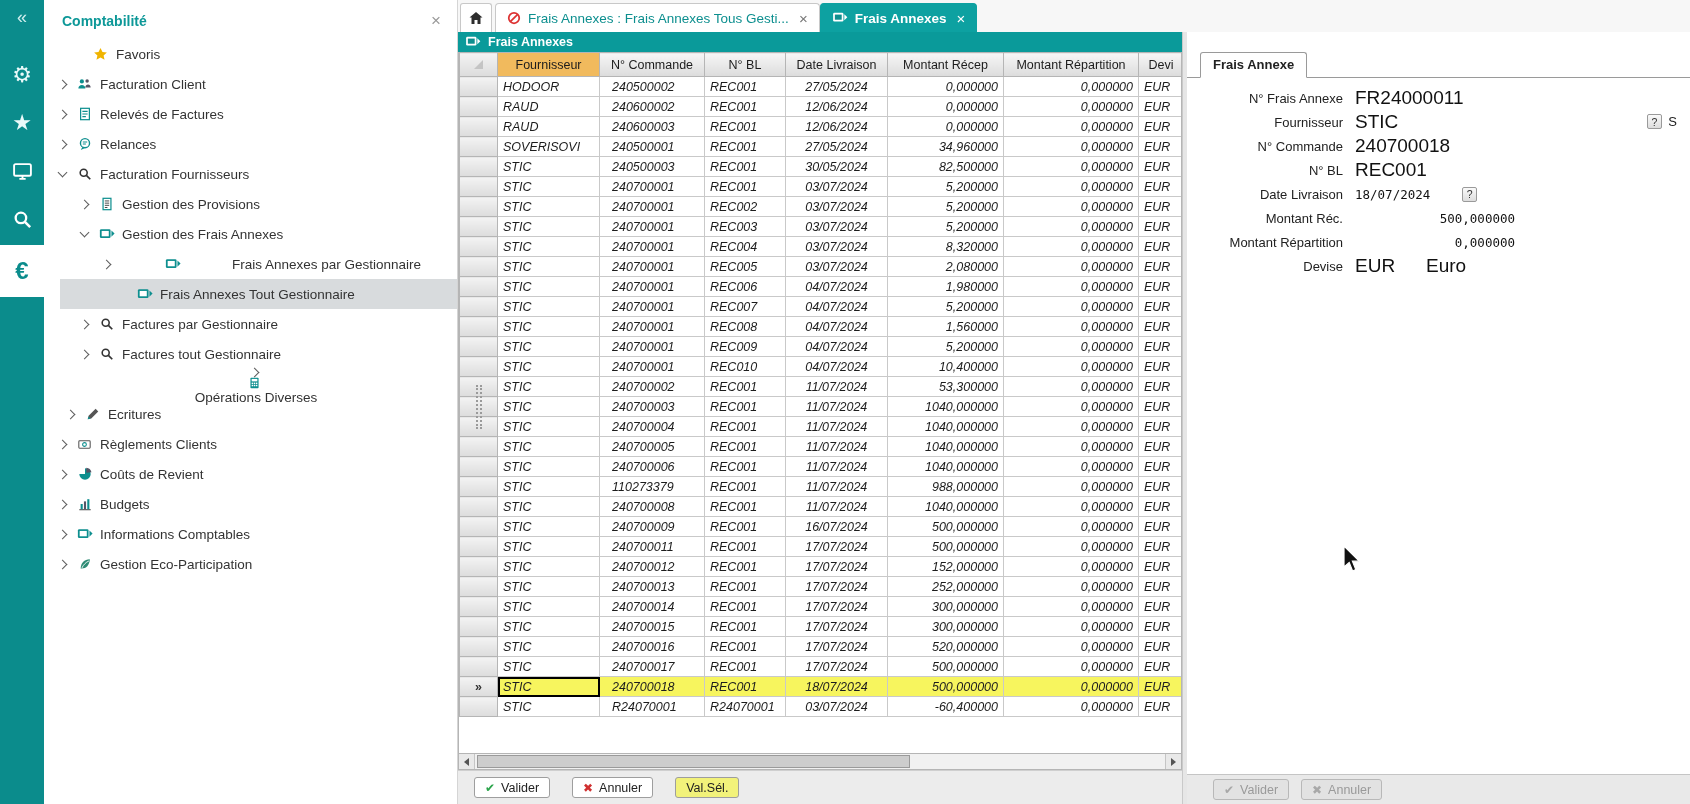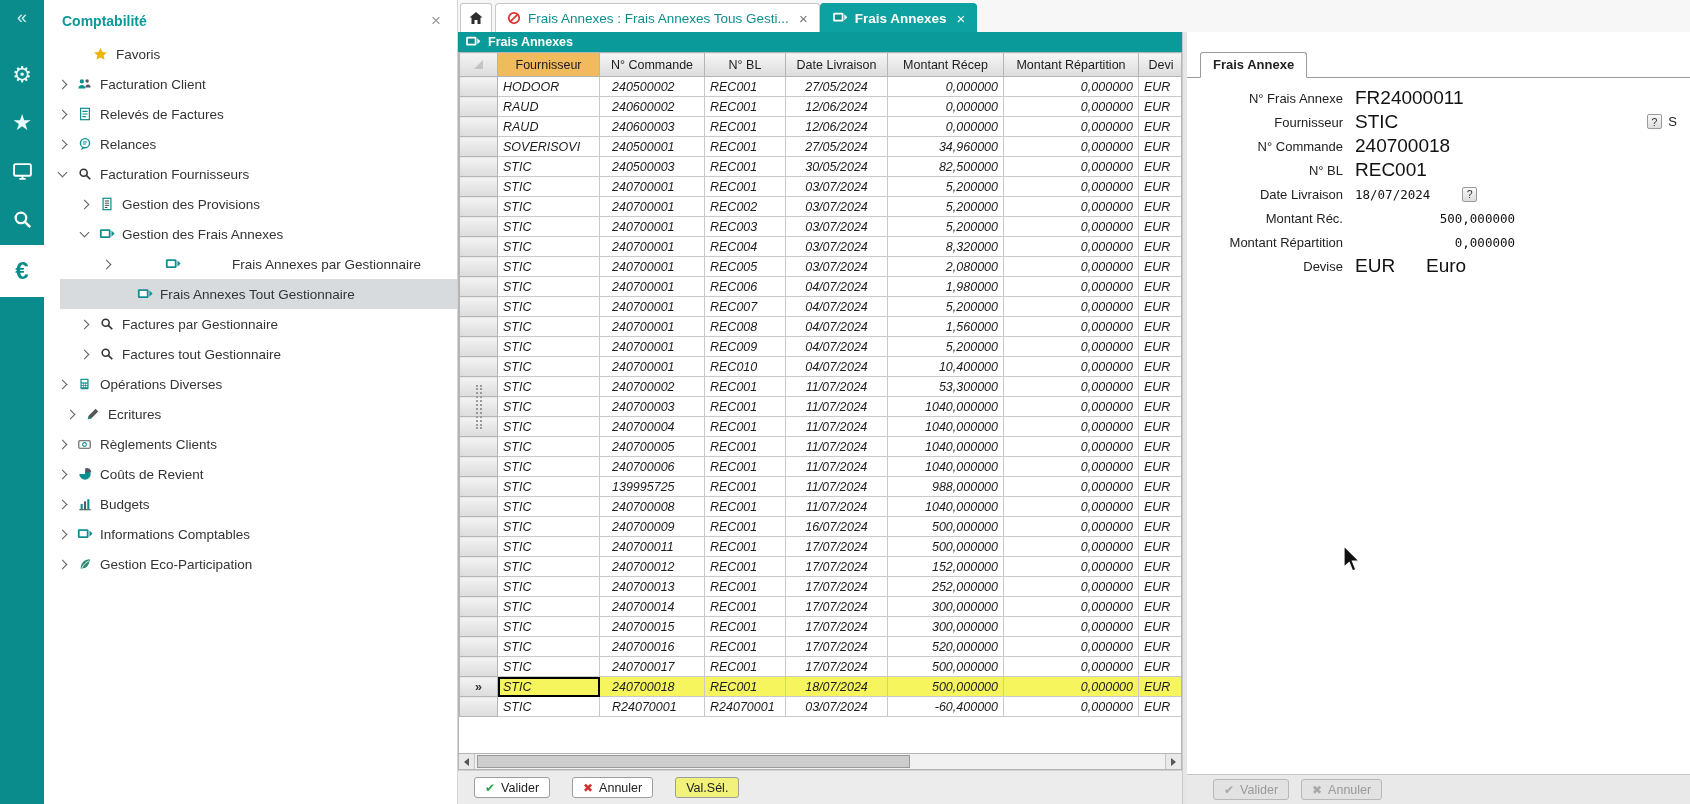--- a/index.html
+++ b/index.html
@@ -260,21 +260,21 @@
             <span class="chev r"></span>
           </span>
           <span class="tree-ico svg-ico">
             <svg viewBox="0 0 16 16" width="14" height="14">
               <circle cx="6.5" cy="6.5" r="4" fill="none" stroke="#333" stroke-width="1.8"></circle>
               <path d="M9.6 9.6l4.4 4.4" stroke="#333" stroke-width="2"></path>
             </svg>
           </span>
           <span class="tree-label">Factures tout Gestionnaire</span>
         </div>
-        <div class="tree-item" style="padding-left: 8px;">
+        <div class="tree-item" style="padding-left: 8px; flex-direction: column;">
           <span class="chev-box">
             <span class="chev r"></span>
           </span>
           <span class="tree-ico svg-ico">
             <svg viewBox="0 0 16 16" width="13" height="14">
               <rect x="3" y="1.5" width="10" height="13" rx="1" fill="#0e8f8f"></rect>
               <rect x="4.5" y="3" width="7" height="3" fill="#fff"></rect>
               <g fill="#fff">
                 <rect x="4.5" y="7.5" width="1.8" height="1.8"></rect>
                 <rect x="7.1" y="7.5" width="1.8" height="1.8"></rect>
@@ -631,21 +631,21 @@
                   <td class="pad">240700006</td>
                   <td>REC001</td>
                   <td class="ctr">11/07/2024</td>
                   <td class="num">1040,000000</td>
                   <td class="num">0,000000</td>
                   <td>EUR</td>
                 </tr>
                 <tr>
                   <td class="selcol"></td>
                   <td>STIC</td>
-                  <td class="pad">139995725</td>
+                  <td class="pad">110273379</td>
                   <td>REC001</td>
                   <td class="ctr">11/07/2024</td>
                   <td class="num">988,000000</td>
                   <td class="num">0,000000</td>
                   <td>EUR</td>
                 </tr>
                 <tr>
                   <td class="selcol"></td>
                   <td>STIC</td>
                   <td class="pad">240700008</td>

